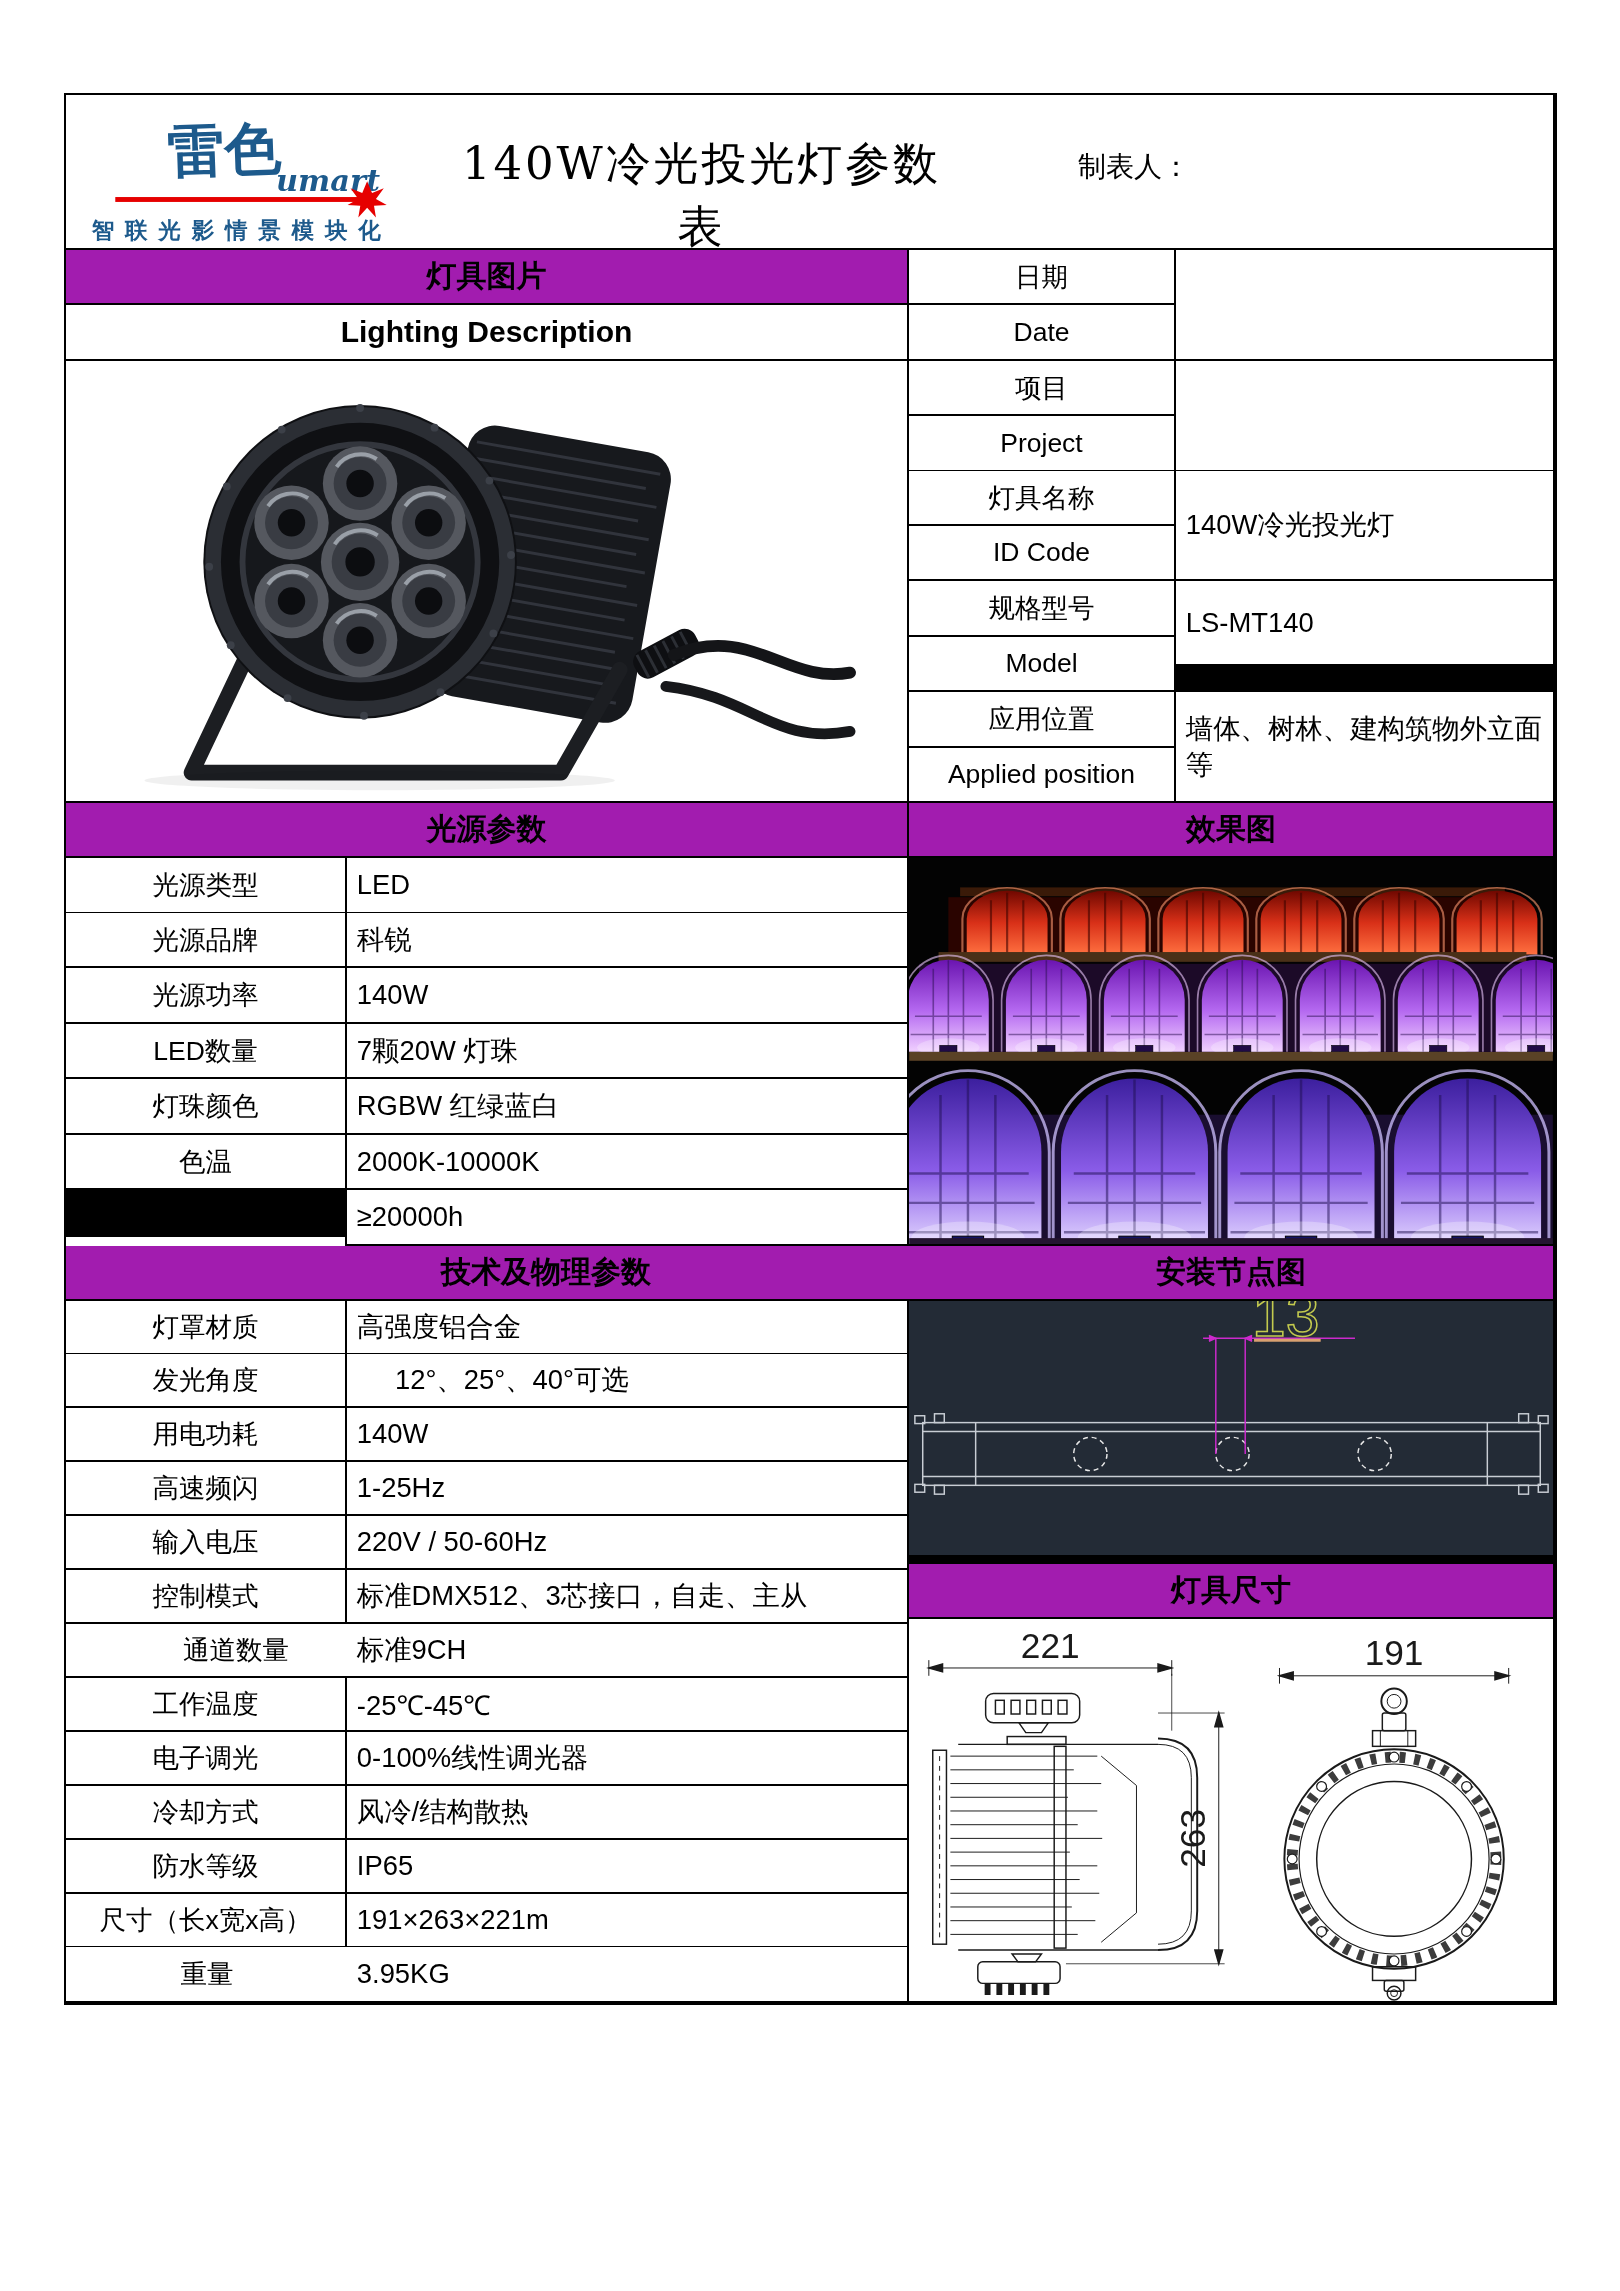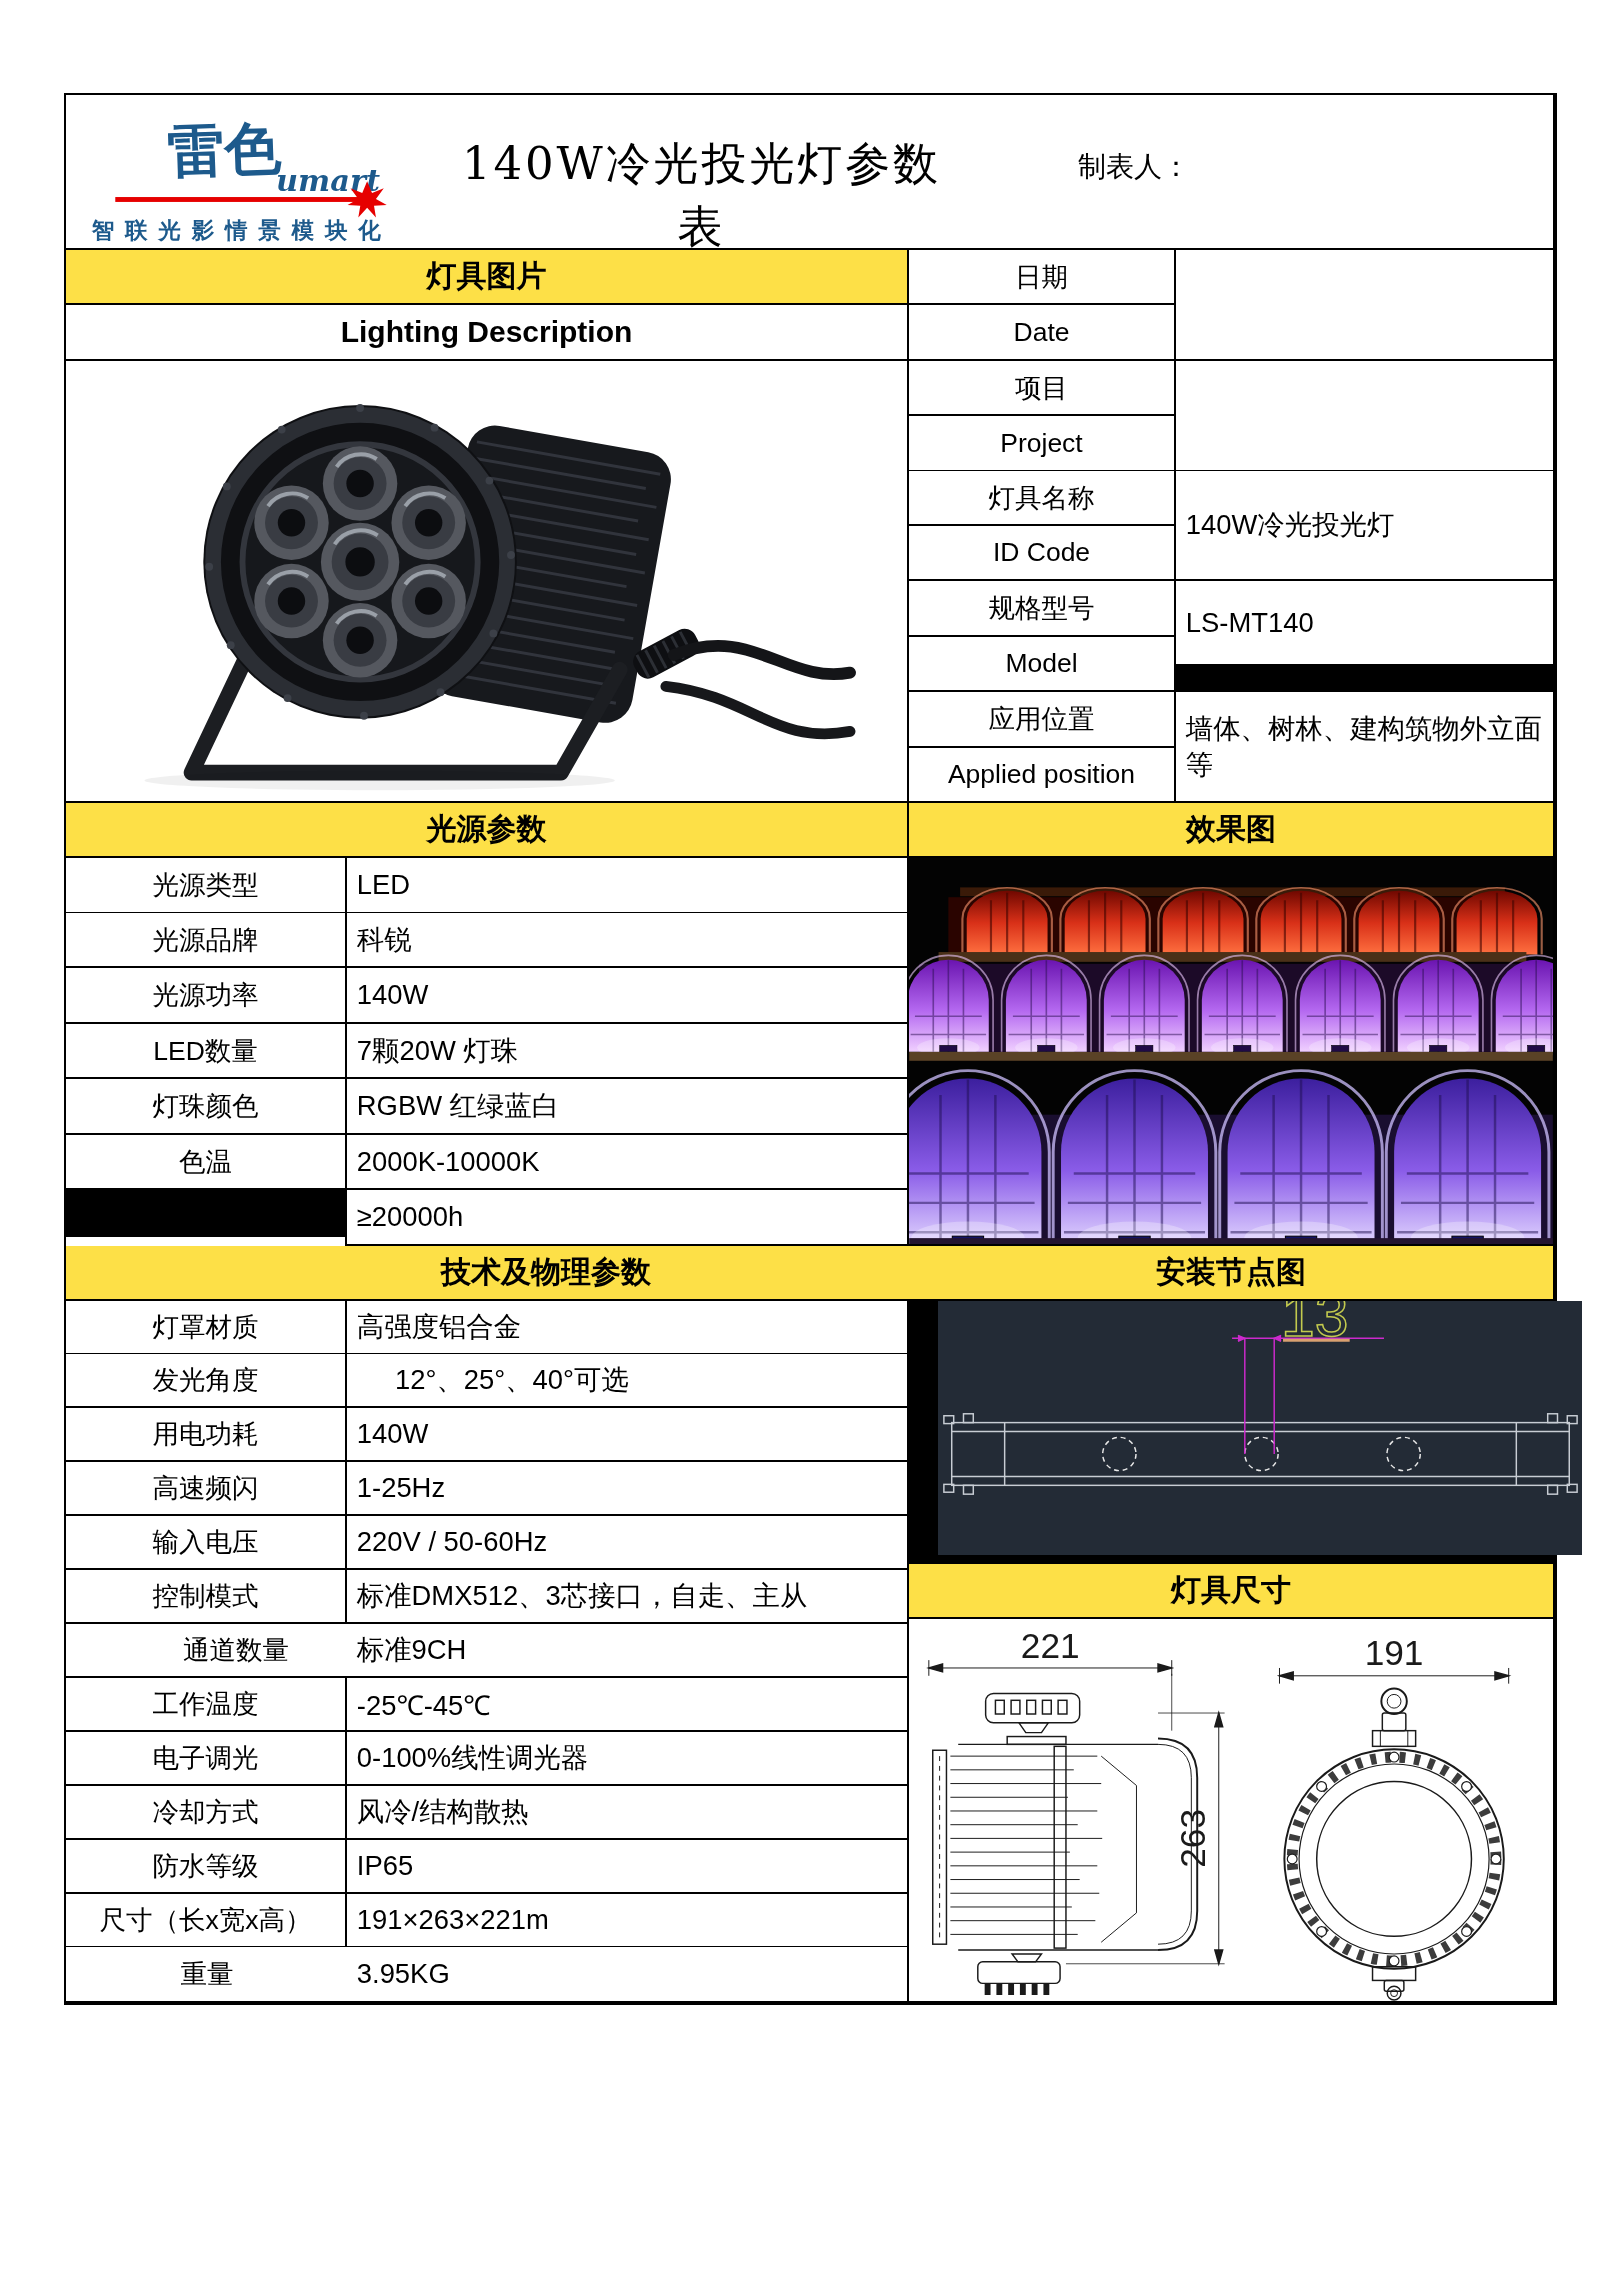--- a/index.html
+++ b/index.html
@@ -9,21 +9,21 @@
   }
   #doc{
     position:absolute;left:64px;top:93px;width:1493px;height:1912px;
     border:2.9px solid #000;box-sizing:border-box;background:#000;
   }
   .cell{
     position:absolute;background:#fff;box-sizing:border-box;
     display:flex;align-items:center;overflow:hidden;
   }
   .center{justify-content:center;text-align:center;}
-  .gray{background:#fde047;}
+  .gray{background:#a21caf;}
   .sechdr{font-weight:bold;font-size:30px;}
   .lbl{font-size:26.5px;justify-content:center;text-align:center;}
   .val{font-size:27.4px;padding-left:9.8px;}
   .head-zone{position:absolute;left:0;top:0;width:1487px;height:153px;background:#fff;}
   .doc-title{
     position:absolute;left:376px;top:37px;width:519px;height:63px;line-height:63px;
     text-align:center;font-family:"DejaVu Serif",serif;font-size:45px;letter-spacing:2.9px;
   }
   .preparer{
     position:absolute;left:1012px;top:54px;height:35px;line-height:35px;
@@ -270,21 +270,21 @@
   <div class="cell val" style="left:281px;top:1637px;width:560px;height:52px;">0-100%线性调光器</div>
   <div class="cell lbl" style="left:0;top:1691px;width:279px;height:52px;">冷却方式</div>
   <div class="cell val" style="left:281px;top:1691px;width:560px;height:52px;">风冷/结构散热</div>
   <div class="cell lbl" style="left:0;top:1745px;width:279px;height:52px;">防水等级</div>
   <div class="cell val" style="left:281px;top:1745px;width:560px;height:52px;">IP65</div>
   <div class="cell lbl" style="left:0;top:1799px;width:279px;height:52px;">尺寸（长x宽x高）</div>
   <div class="cell val" style="left:281px;top:1799px;width:560px;height:52px;">191×263×221m</div>
   <div class="cell lbl" style="left:0;top:1852px;width:282px;height:54px;">重量</div>
   <div class="cell val" style="left:281px;top:1852px;width:560px;height:54px;">3.95KG</div>
 
-  <div class="cell" style="left:872px;top:1206px;width:644px;height:254px;background:#232b36;">
+  <div class="cell" style="left:843px;top:1206px;width:644px;height:254px;background:#232b36;">
     <svg width="644" height="262" viewBox="0 0 657 267">
       <rect x="0" y="0" width="657" height="267" fill="#232b36"></rect>
       <g stroke="#c8cdd4" stroke-width="1.5" fill="none">
         <rect x="14" y="128" width="630" height="64"></rect>
         <path d="M14 137 H644 M14 183 H644"></path>
         <path d="M68 128 V192 M590 128 V192"></path>
         <rect x="6" y="121" width="10" height="8"></rect>
           <rect x="6" y="191" width="10" height="8"></rect>
         <rect x="26" y="119" width="10" height="9"></rect>
           <rect x="26" y="192" width="10" height="9"></rect>

